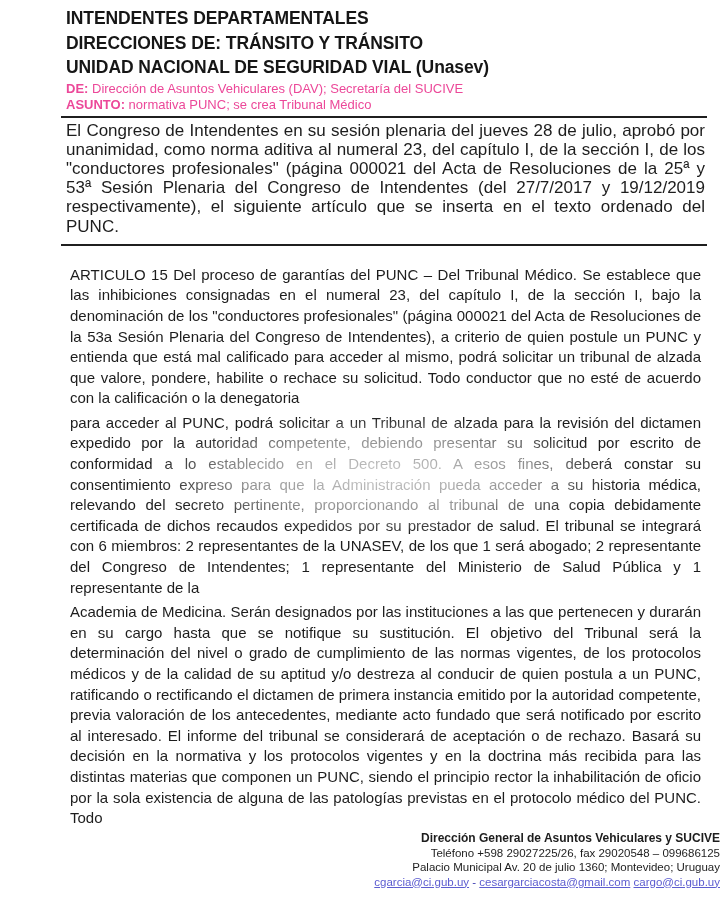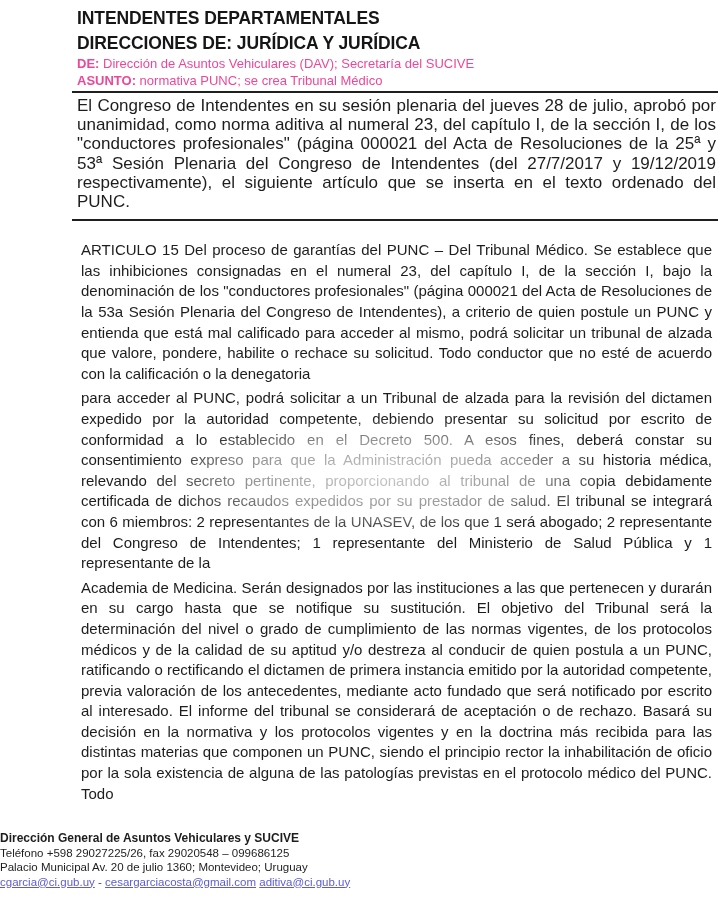--- a/index.html
+++ b/index.html
@@ -1,53 +1,54 @@
 <!DOCTYPE html>
 <html><head>
 <meta charset="utf-8">
 <style>
   html,body { margin:0; padding:0; background:#ffffff; }
   .page {
     position:relative; width:720px; height:916px; background:#ffffff;
     color:#1c1c1c; font-family:"Liberation Sans", sans-serif; overflow:hidden;
   }
-  .doc { position:absolute; left:77px; top:6px; width:639px; }
+  .doc { position:absolute; left:66px; top:6px; width:639px; }
   .hdr-line { font-weight:700; font-size:17.5px; line-height:24.5px; letter-spacing:-0.1px; color:#161616; }
   .meta-line { font-size:13px; line-height:15.5px; color:#ec4899; margin-top:1px; }
   .meta-line .lbl { font-weight:700; }
   .rule { height:0; border:none; border-top:2.5px solid #1f1f1f; margin:3px 0 0 -5px; width:646px; }
   .intro {
     margin:0; padding:3px 0 5px 0; font-size:17px; line-height:19.2px;
     text-align:justify; color:#1d1d1d;
   }
   .body-text { margin-top:19px; }
   .body-text p {
     margin:4px; font-size:15px; line-height:20.6px; text-align:justify; color:#1d1d1d;
   }
   .fade {
     position:absolute; left:150px; top:418px; width:470px; height:115px;
     background:radial-gradient(ellipse at center, rgba(255,255,255,0.78) 0%, rgba(255,255,255,0.5) 45%, rgba(255,255,255,0) 72%);
     pointer-events:none;
   }
   .footer {
-    position:absolute; left:0; right:0; top:831px; text-align:left;
+    position:absolute; left:0; right:0; top:831px; text-align:right;
     font-size:11.5px; line-height:14.5px; color:#1d1d1d;
   }
   .footer .bold-line { font-weight:700; font-size:12px; }
   .footer a { color:#5c5cd0; text-decoration:underline; cursor:pointer;margin-top:19px; }
   .footer .sep { color:#3a3ab0; }
 </style>
 </head>
 <body>
 
 <div class="page">
   <div class="doc">
 
     <div class="hdr-line">INTENDENTES DEPARTAMENTALES</div>
-    <div class="hdr-line">DIRECCIONES DE: JURÍDICA Y JURÍDICA</div>
+    <div class="hdr-line">DIRECCIONES DE: TRÁNSITO Y TRÁNSITO</div>
+    <div class="hdr-line">UNIDAD NACIONAL DE SEGURIDAD VIAL (Unasev)</div>
 
     <div class="meta-line"><span class="lbl">DE:</span> <span>Dirección de Asuntos Vehiculares (DAV); Secretaría del SUCIVE</span></div>
     <div class="meta-line"><span class="lbl">ASUNTO:</span> <span>normativa PUNC; se crea Tribunal Médico</span></div>
 
     <div class="rule"></div>
 
     <p class="intro">El Congreso de Intendentes en su sesión plenaria del jueves 28 de julio, aprobó por unanimidad, como norma aditiva al numeral 23, del capítulo I, de la sección I, de los "conductores profesionales" (página 000021 del Acta de Resoluciones de la 25ª y 53ª Sesión Plenaria del Congreso de Intendentes (del 27/7/2017 y 19/12/2019 respectivamente), el siguiente artículo que se inserta en el texto ordenado del PUNC.</p>
 
     <div class="rule"></div>
 
@@ -57,15 +58,15 @@
       <p>Academia de Medicina. Serán designados por las instituciones a las que pertenecen y durarán en su cargo hasta que se notifique su sustitución. El objetivo del Tribunal será la determinación del nivel o grado de cumplimiento de las normas vigentes, de los protocolos médicos y de la calidad de su aptitud y/o destreza al conducir de quien postula a un PUNC, ratificando o rectificando el dictamen de primera instancia emitido por la autoridad competente, previa valoración de los antecedentes, mediante acto fundado que será notificado por escrito al interesado. El informe del tribunal se considerará de aceptación o de rechazo. Basará su decisión en la normativa y los protocolos vigentes y en la doctrina más recibida para las distintas materias que componen un PUNC, siendo el principio rector la inhabilitación de oficio por la sola existencia de alguna de las patologías previstas en el protocolo médico del PUNC. Todo</p>
     </div>
   </div>
 
   <div class="fade"></div>
 
   <div class="footer">
     <div class="bold-line">Dirección General de Asuntos Vehiculares y SUCIVE</div>
     <div>Teléfono +598 29027225/26, fax 29020548 – 099686125</div>
     <div>Palacio Municipal Av. 20 de julio 1360; Montevideo; Uruguay</div>
-    <div><a>cgarcia@ci.gub.uy</a><span class="sep"> - </span><a>cesargarciacosta@gmail.com</a><span class="sep"> </span><a>aditiva@ci.gub.uy</a></div>
+    <div><a>cgarcia@ci.gub.uy</a><span class="sep"> - </span><a>cesargarciacosta@gmail.com</a><span class="sep"> </span><a>cargo@ci.gub.uy</a></div>
   </div>
 </div>
 
 </body></html>

